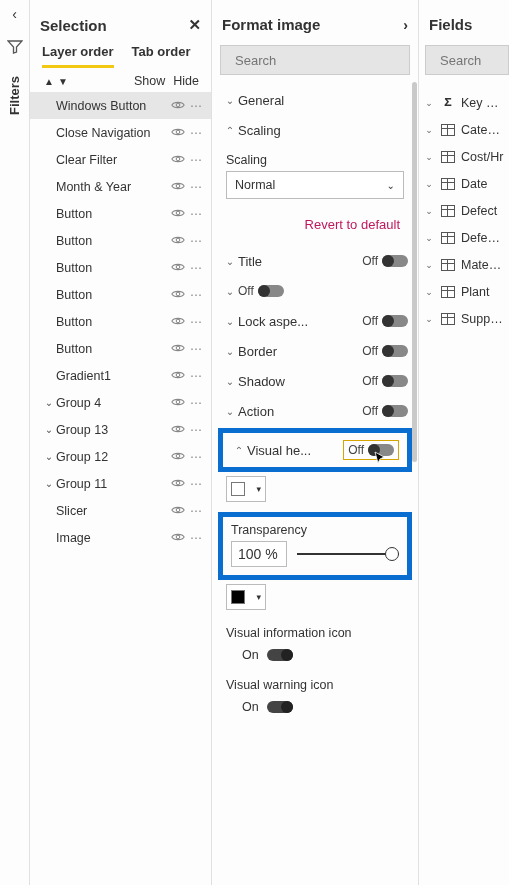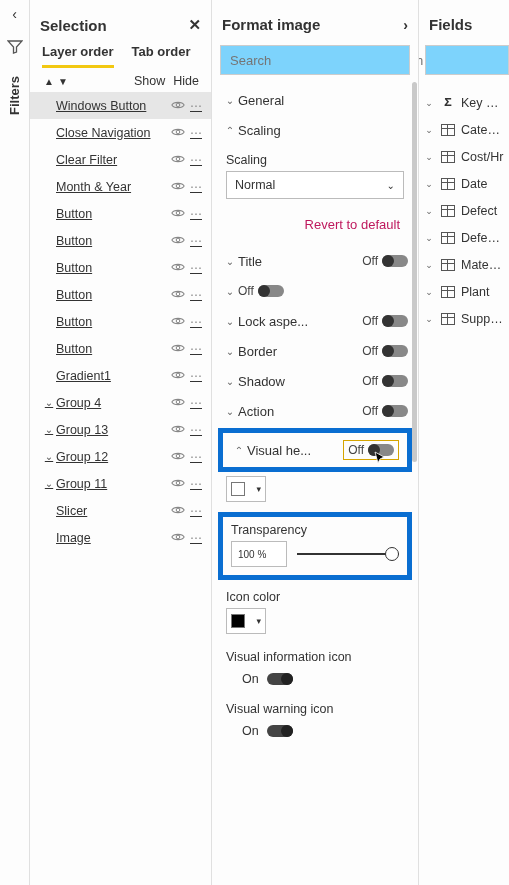--- a/index.html
+++ b/index.html
@@ -12,47 +12,47 @@
   .format-pane { flex: 1; min-width: 0; }
   .fields-pane { width: 90px; }
   .pane-header { display: flex; align-items: center; justify-content: space-between; padding: 8px 10px 10px 10px; font-size: 15px; font-weight: 600; margin-top: 8px; }
   .pane-header svg, .rail svg { display:block; }
   .tabs { display: flex; gap: 18px; padding: 0 12px; font-size: 13px; font-weight: 600; }
   .tab { padding-bottom: 6px; cursor: pointer; }
   .tab.active { border-bottom: 3px solid #f2c811; }
   .subtoolbar { display: flex; align-items: center; padding: 6px 12px 4px 12px; font-size: 12.5px; }
   .subtoolbar .spacer { flex: 1; }
   .arrow-btn { font-size: 10px; padding: 0 2px; cursor: pointer; }
-  .layer-list { flex: 1; overflow: auto; text-decoration: underline; }
+  .layer-list { flex: 1; overflow: auto; }
   .layer-row { display: flex; align-items: center; height: 27px; padding: 0 6px 0 12px; font-size: 12.5px; cursor: pointer; }
   .layer-row.selected { background: #e6e6e6; }
   .layer-row .chev { width: 14px; display: inline-flex; justify-content: center; font-size: 10px; color: #555; }
   .layer-row .name { flex: 1; overflow: hidden; text-overflow: ellipsis; white-space: nowrap; }
   .layer-row .eye, .layer-row .dots { width: 18px; text-align: center; color: #888; font-size: 12px; }
-  .search-box { margin: 2px 8px 10px 8px; height: 30px; border: 1px solid #ccc; display: flex; align-items: center; padding: 0 6px; gap: 6px; background:#7dd3fc;justify-content:center; }
+  .search-box { margin: 2px 8px 10px 8px; height: 30px; border: 1px solid #ccc; display: flex; align-items: center; padding: 0 6px; gap: 6px; background:#e5e5e5; }
   .search-box input { border: none; outline: none; flex: 1; font-size: 13px; background: transparent; }
   .format-body { flex: 1; overflow-y: auto; padding: 0 6px 20px 6px; position: relative; }
   .hdr-row { display: flex; align-items: center; height: 30px; padding: 2px 4px; font-size: 13px; cursor: pointer; }
   .hdr-row .chv { width: 16px; text-align: center; font-size: 10px; color: #666; }
   .hdr-row .lbl { flex: 1; overflow: hidden; text-overflow: ellipsis; white-space: nowrap; }
   .toggle { display: flex; align-items: center; gap: 4px; font-size: 12px; color: #444; }
   .switch { width: 26px; height: 12px; border-radius: 6px; background: #888; position: relative; }
   .switch::after { content:""; position:absolute; width:12px; height:12px; border-radius:50%; background:#333; top:0; }
   .switch.off::after { left:0; }
   .switch.on { background:#444; }
   .switch.on::after { right:0; background:#222; }
   .section-body { padding: 2px 8px 8px 8px; }
   .field-lbl { font-size: 12.5px; margin: 6px 0 4px 0; }
   .dropdown { width: 100%; height: 28px; border: 1px solid #bbb; display:flex; align-items:center; padding:0 8px; justify-content:space-between; background:#fff; font-size:12.5px; }
   .revert { text-align: right; color: #be185d; font-size: 13px; padding: 10px 12px 14px 0; cursor:pointer; }
   .color-swatch { width:40px; height:26px; border:1px solid #bbb; display:flex; align-items:center; justify-content:space-between; padding:0 4px; background:#fff; }
   .swatch-box { width:14px; height:14px; border:1px solid #777; }
   .swatch-box.black { background:#000; }
   .transparency-row { display:flex; align-items:center; gap:10px; margin-top:4px; }
-  .pct-box { width:56px; height:26px; border:1px solid #bbb; display:flex; align-items:center; padding:0 6px; background:#fff; font-size:10px; }
+  .pct-box { width:56px; height:26px; border:1px solid #bbb; display:flex; align-items:center; padding:0 6px; background:#fff; font-size:14px; }
   .slider { flex:1; height:2px; background:#333; position:relative; }
   .slider .thumb { position:absolute; right:0; top:-6px; width:14px; height:14px; border-radius:50%; background:#fff; border:1.5px solid #333; }
   .sub-on { display:flex; align-items:center; gap:8px; padding:4px 0 10px 16px; font-size:12.5px; }
   .blue-box { border: 5px solid #0a6ed1; padding:4px; margin: 2px 0; }
   .cursor { position:absolute; width:16px; height:16px; pointer-events:none; }
   .fields-list { padding: 4px 4px; }
   .field-row { display:flex; align-items:center; height:27px; gap:6px; cursor:pointer; }
   .field-row .chv { width:12px; text-align:center; font-size:9px; color:#666; }
   .tbl-ic { width:14px; height:12px; border:1px solid #555; position:relative; }
   .tbl-ic::before { content:""; position:absolute; left:0; right:0; top:3px; height:1px; background:#555; }
@@ -352,21 +352,20 @@
         <div class="field-lbl" style="margin:2px 4px 2px 4px">Transparency</div>
         <div class="transparency-row" style="padding:0 4px 4px 4px">
           <div class="pct-box">100 %</div>
           <div class="slider">
               <div class="thumb"></div>
             </div>
         </div>
       </div>
 
       <div class="section-body">
-        <div class="field-lbl">Icon color</div>
         <div class="color-swatch">
           <span class="swatch-box black"></span>
           <span style="font-size:9px">▾</span>
         </div>
 
         <div class="field-lbl" style="margin-top:16px">Visual information icon</div>
         <div class="sub-on">
           <span>On</span>
           <span class="switch on"></span>
         </div>

